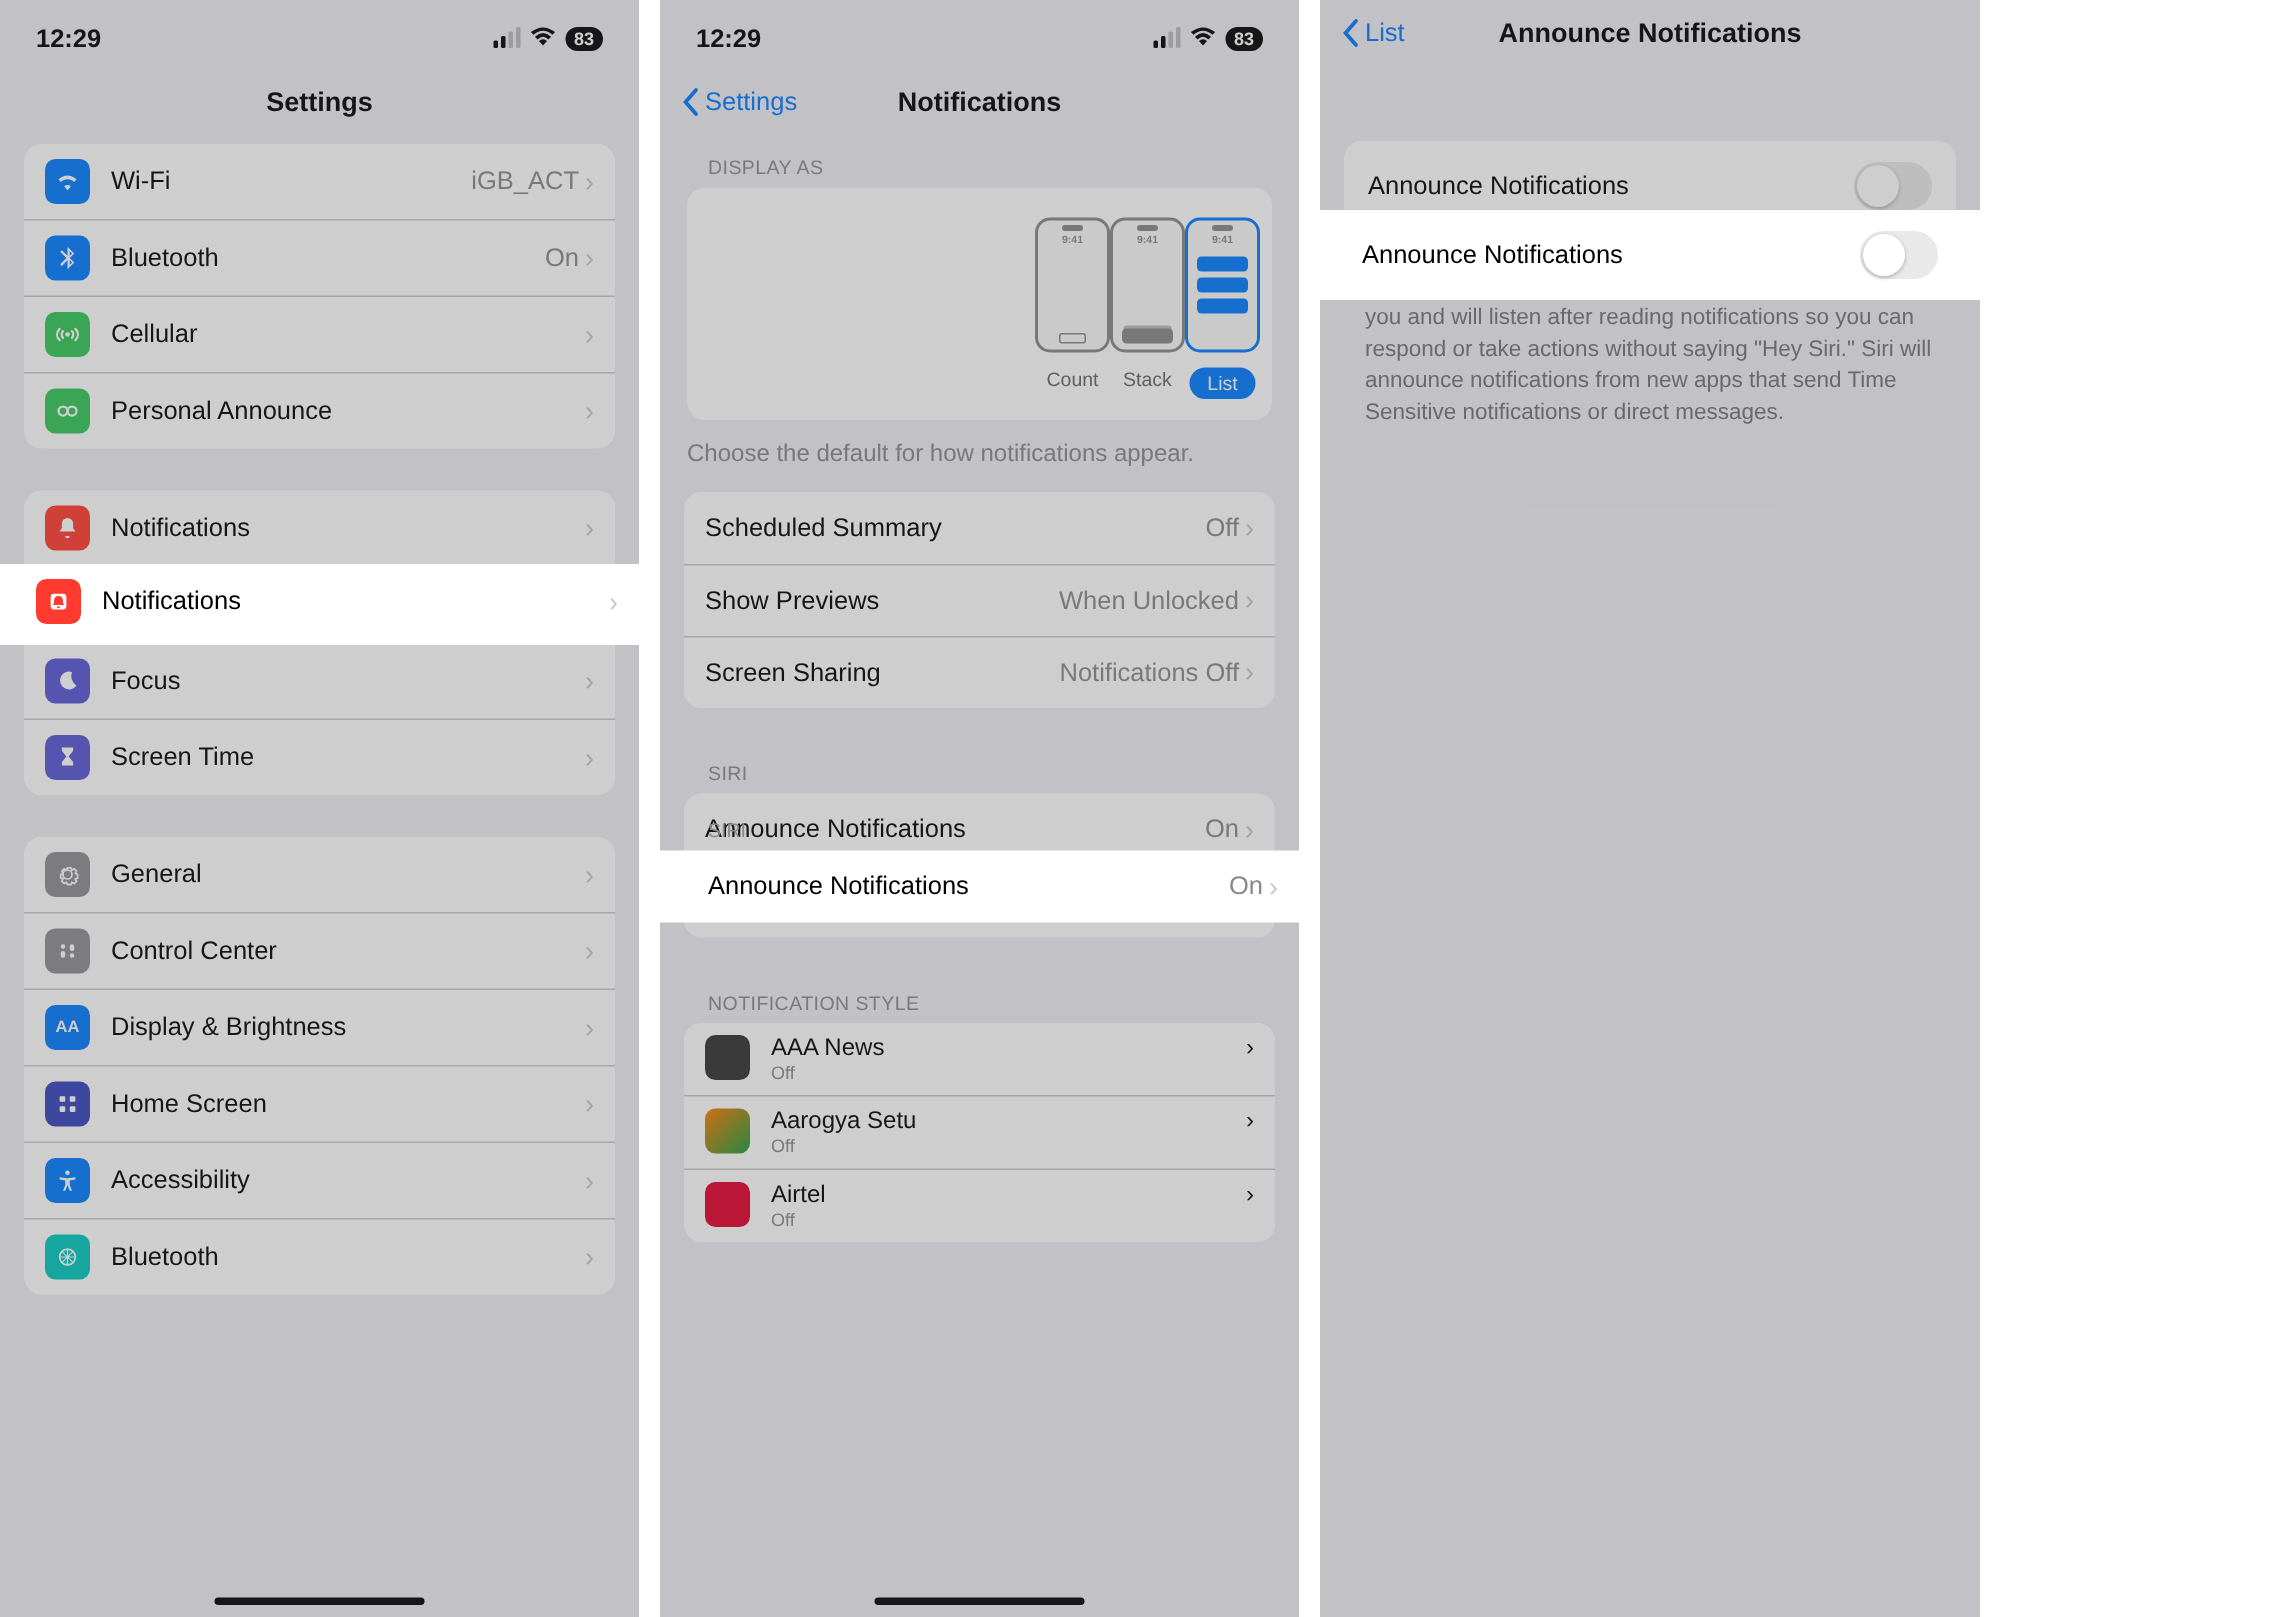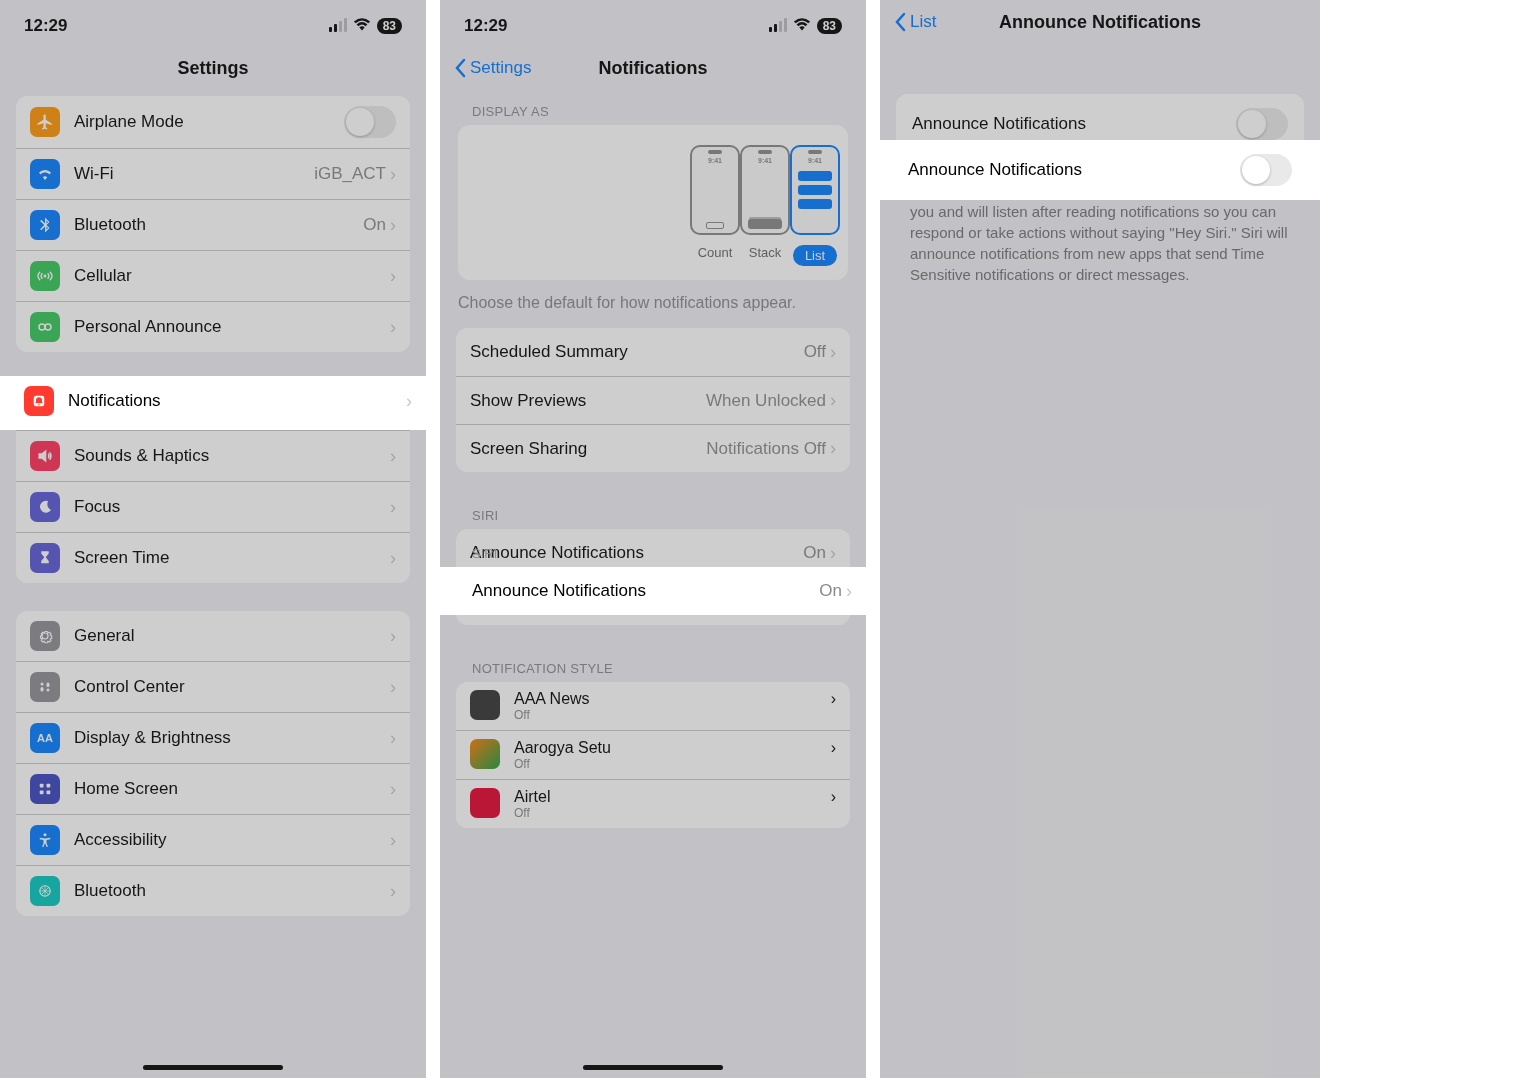--- a/index.html
+++ b/index.html
@@ -106,31 +106,20 @@
           </svg>
         <span class="batt-badge">83</span>
       </span>
     </div>
     <div class="nav-bar">
       <span class="nav-title">Settings</span>
     </div>
 
     <div class="group" style="margin-top:6px;">
       <div class="cell">
-        <span class="icon-box" style="background:#ff9500">
-            <svg viewBox="0 0 24 24" fill="#fff">
-              <path d="M21 16v-2l-8-5V3.5a1.5 1.5 0 0 0-3 0V9l-8 5v2l8-2.5V19l-2 1.5V22l3.5-1 3.5 1v-1.5L13 19v-5.5l8 2.5z"></path>
-            </svg>
-          </span>
-        <span class="label">Airplane Mode</span>
-        <span class="toggle">
-            <span class="knob"></span>
-          </span>
-      </div>
-      <div class="cell">
         <span class="icon-box" style="background:#007aff">
             <svg viewBox="0 0 24 24" fill="#fff">
               <path d="M12 20l-3-3.8c1.8-1.6 4.2-1.6 6 0L12 20zm-6-7.5l-2-2.5c5-4.5 11-4.5 16 0l-2 2.5c-3.5-3.2-8.5-3.2-12 0z"></path>
             </svg>
           </span>
         <span class="label">Wi-Fi</span>
         <span class="value">iGB_ACT</span>
         <span class="disclosure">›</span>
       </div>
       <div class="cell">

